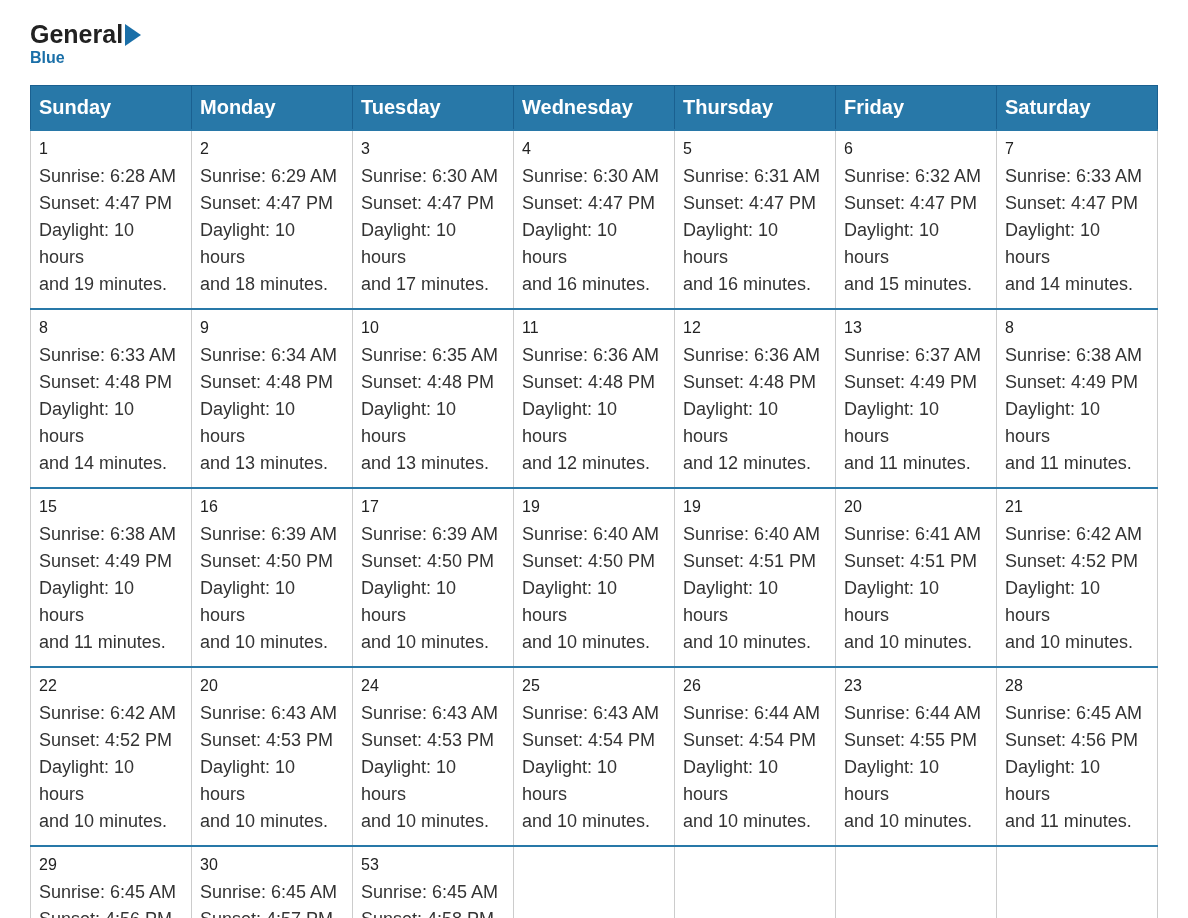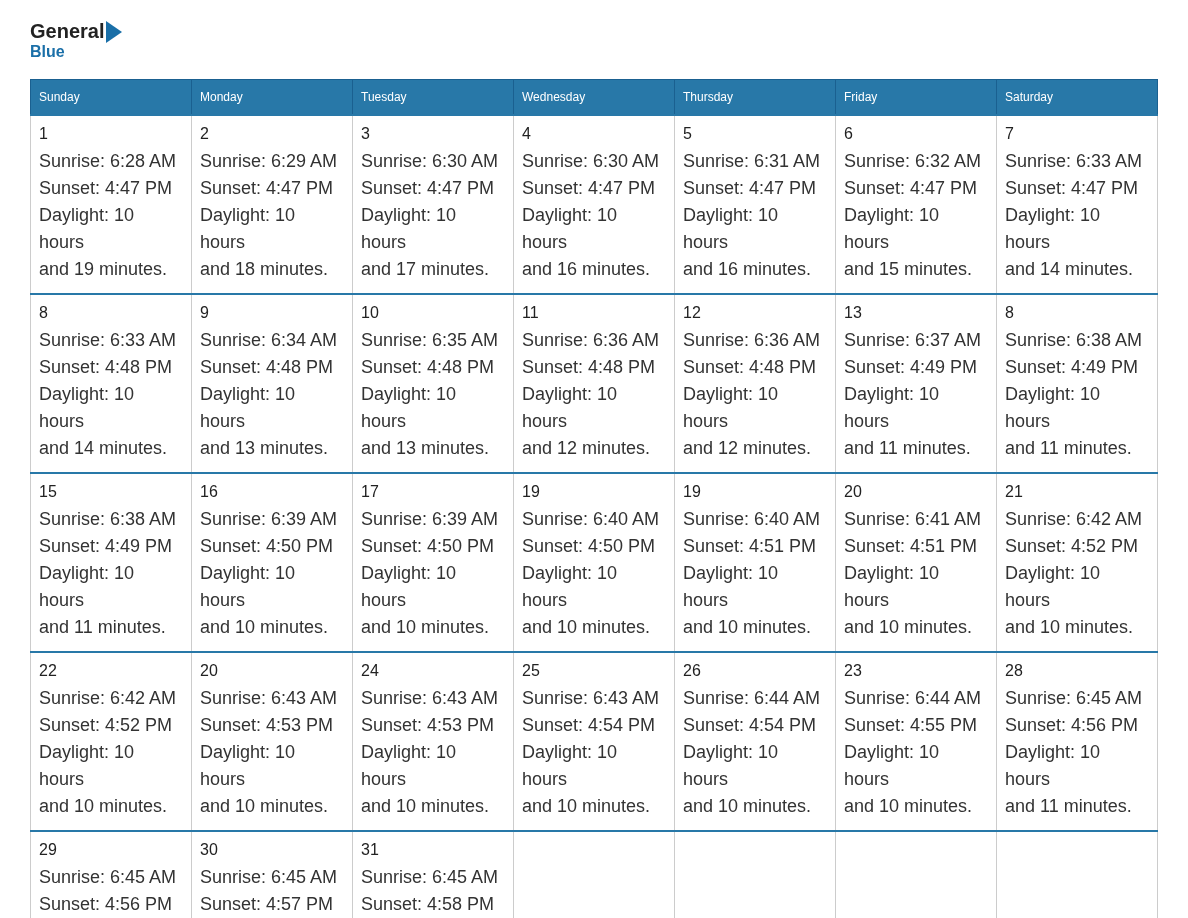--- a/index.html
+++ b/index.html
@@ -40,22 +40,22 @@
       width: 100%;
       border-collapse: collapse;
       table-layout: fixed;
     }
     thead tr {
       background: #2878a8;
       color: #fff;
     }
     thead th {
       padding: 10px 8px;
-      font-size: 12px;
-      font-weight: normal;
+      font-size: 20px;
+      font-weight: bold;
       text-align: left;
       border: 1px solid #1a6090;
     }
     tbody td {
       vertical-align: top;
       padding: 6px 8px 10px 8px;
       border: 1px solid #ccc;
       border-top: 2px solid #2878a8;
       font-size: 13px;
       line-height: 1.5;
@@ -79,21 +79,21 @@
     tbody tr:first-child td {
       border-top: 2px solid #2878a8;
     }
   </style>
 </head>
 <body>
 
 <div class="header">
   <div class="logo">
   <div style="display:flex;align-items:center;">
-    <span style="font-size:20px;font-weight:bold;color:#222;">General</span>
+    <span style="font-size:25px;font-weight:bold;color:#222;">General</span>
     <span style="display:inline-block;width:0;height:0;border-left:16px solid #1a6fa8;border-top:11px solid transparent;border-bottom:11px solid transparent;margin:0 2px;"></span>
   </div>
   <div>
     <span style="font-size:16px;font-weight:bold;color:#1a6fa8;">Blue</span>
   </div>
 </div>
   <div class="title-block">
     <div class="month-title"></div>
     <div class="location"></div>
   </div>
@@ -144,20 +144,20 @@
         <td><span class="day-number">20</span><span class="day-info">Sunrise: 6:43 AM<br>Sunset: 4:53 PM<br>Daylight: 10 hours<br>and 10 minutes.</span></td>
         <td><span class="day-number">24</span><span class="day-info">Sunrise: 6:43 AM<br>Sunset: 4:53 PM<br>Daylight: 10 hours<br>and 10 minutes.</span></td>
         <td><span class="day-number">25</span><span class="day-info">Sunrise: 6:43 AM<br>Sunset: 4:54 PM<br>Daylight: 10 hours<br>and 10 minutes.</span></td>
         <td><span class="day-number">26</span><span class="day-info">Sunrise: 6:44 AM<br>Sunset: 4:54 PM<br>Daylight: 10 hours<br>and 10 minutes.</span></td>
         <td><span class="day-number">23</span><span class="day-info">Sunrise: 6:44 AM<br>Sunset: 4:55 PM<br>Daylight: 10 hours<br>and 10 minutes.</span></td>
         <td><span class="day-number">28</span><span class="day-info">Sunrise: 6:45 AM<br>Sunset: 4:56 PM<br>Daylight: 10 hours<br>and 11 minutes.</span></td>
       </tr>
       <tr>
         <td><span class="day-number">29</span><span class="day-info">Sunrise: 6:45 AM<br>Sunset: 4:56 PM<br>Daylight: 10 hours<br>and 11 minutes.</span></td>
         <td><span class="day-number">30</span><span class="day-info">Sunrise: 6:45 AM<br>Sunset: 4:57 PM<br>Daylight: 10 hours<br>and 11 minutes.</span></td>
-        <td><span class="day-number">31</span><span class="day-info">Sunrise: 6:45 AM<br>Sunset: 4:58 PM<br>Daylight: 10 hours<br>and 12 minutes.</span></td>
+        <td><span class="day-number">53</span><span class="day-info">Sunrise: 6:45 AM<br>Sunset: 4:58 PM<br>Daylight: 10 hours<br>and 12 minutes.</span></td>
         <td class="empty-cell"></td>
         <td class="empty-cell"></td>
         <td class="empty-cell"></td>
         <td class="empty-cell"></td>
       </tr>
     </tbody>
 </table>
 
 </body></html>

